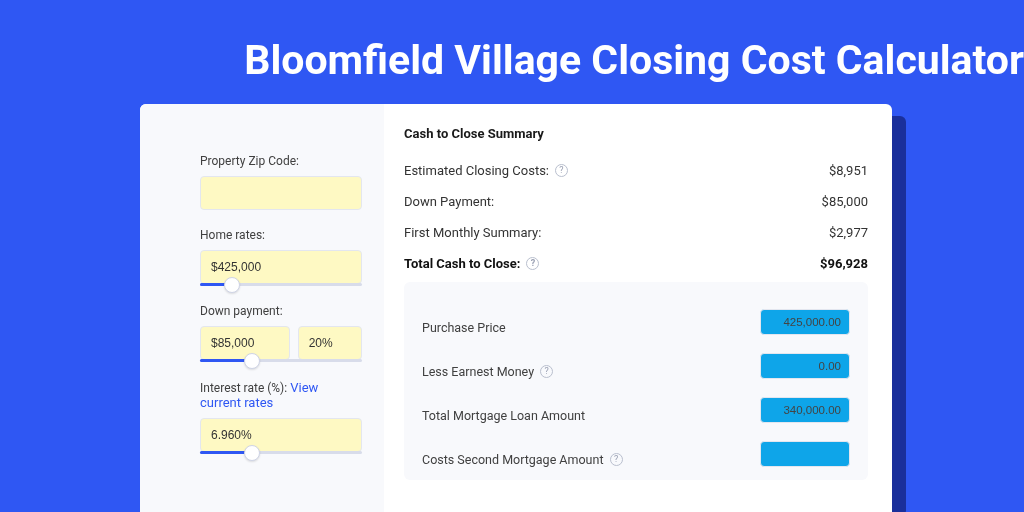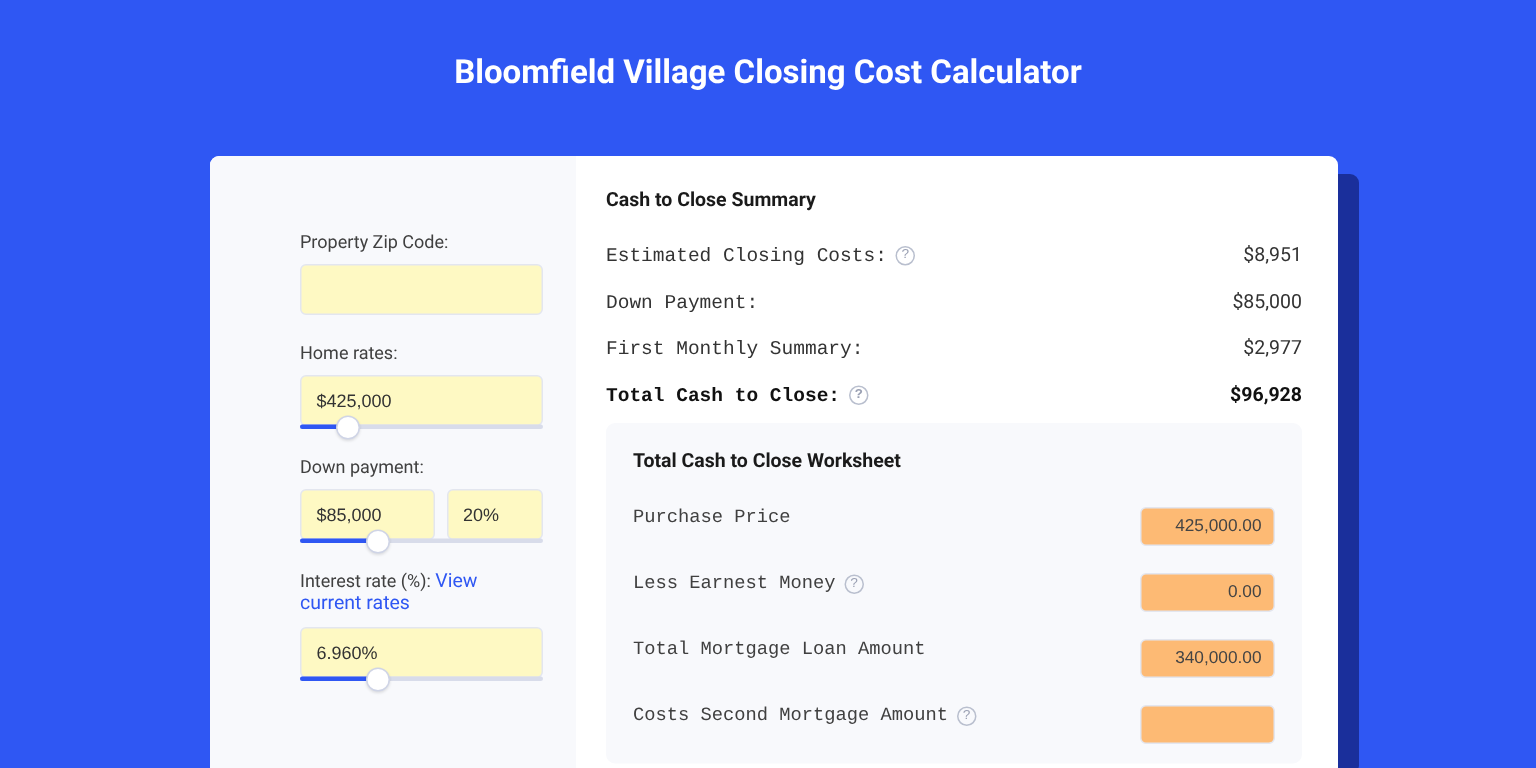--- a/index.html
+++ b/index.html
@@ -5,23 +5,23 @@
   * { box-sizing: border-box; margin: 0; padding: 0; }
   body {
     font-family: -apple-system, BlinkMacSystemFont, "Segoe UI", Roboto, Arial, sans-serif;
     background: #2f57f3;
     width: 1024px;
     height: 512px;
     overflow: hidden;
     position: relative;
   }
   .page-title {
-    text-align: center;
+    text-align: right;
     color: #ffffff;
-    font-size: 22px;
+    font-size: 41px;
     font-weight: 700;
     padding: 36px 0 24px 0;
   }
   .card-shadow {
     position: absolute;
     top: 116px;
     left: 154px;
     width: 752px;
     height: 400px;
     background: #1a2f9b;
@@ -112,50 +112,50 @@
   }
   .sum-row {
     display: flex;
     justify-content: space-between;
     align-items: center;
     font-size: 13px;
     color: #333;
     padding: 8px 0;
   }
   .sum-row.bold { font-weight: 700; color: #111; }
-  .sum-label { display: flex; align-items: center; gap: 6px; font-family: Liberation Mono, monospace; }
+  .sum-label { display: flex; align-items: center; gap: 6px; }
   .help-icon {
     display: inline-flex;
     align-items: center;
     justify-content: center;
     width: 13px; height: 13px;
     border: 1px solid #b9bfce;
     border-radius: 50%;
     color: #9aa0b3;
     font-size: 9px;
     line-height: 1;
   }
   .worksheet {
     background: #f8f9fc;
     border-radius: 6px;
     padding: 18px 18px 4px 18px;
   }
   .ws-row {
     display: flex;
     justify-content: space-between;
-    align-items: flex-start;
+    align-items: flex-end;
     font-size: 12.5px;
     color: #404040;
     padding: 9px 0;
   }
   .ws-row .sum-label { gap: 6px; }
   .ws-value {
     width: 90px;
     height: 26px;
-    background: #fdba74;
+    background: #0ea5e9;
     border: 1px solid #e3e6ef;
     border-radius: 4px;
     font-size: 11.5px;
     color: #444;
     text-align: right;
     padding: 0 8px;
   }
 </style>
 </head>
 <body>
@@ -238,21 +238,20 @@
       <div class="sum-row bold">
         <span class="sum-label">
           <span>Total Cash to Close:</span>
           <span class="help-icon">?</span>
         </span>
         <span>$96,928</span>
       </div>
     </div>
 
     <div class="worksheet">
-      <div class="section-title">Total Cash to Close Worksheet</div>
 
       <div class="ws-row">
         <span class="sum-label">
           <span>Purchase Price</span>
         </span>
         <input class="ws-value" value="425,000.00" style="">
       </div>
 
       <div class="ws-row">
         <span class="sum-label">

